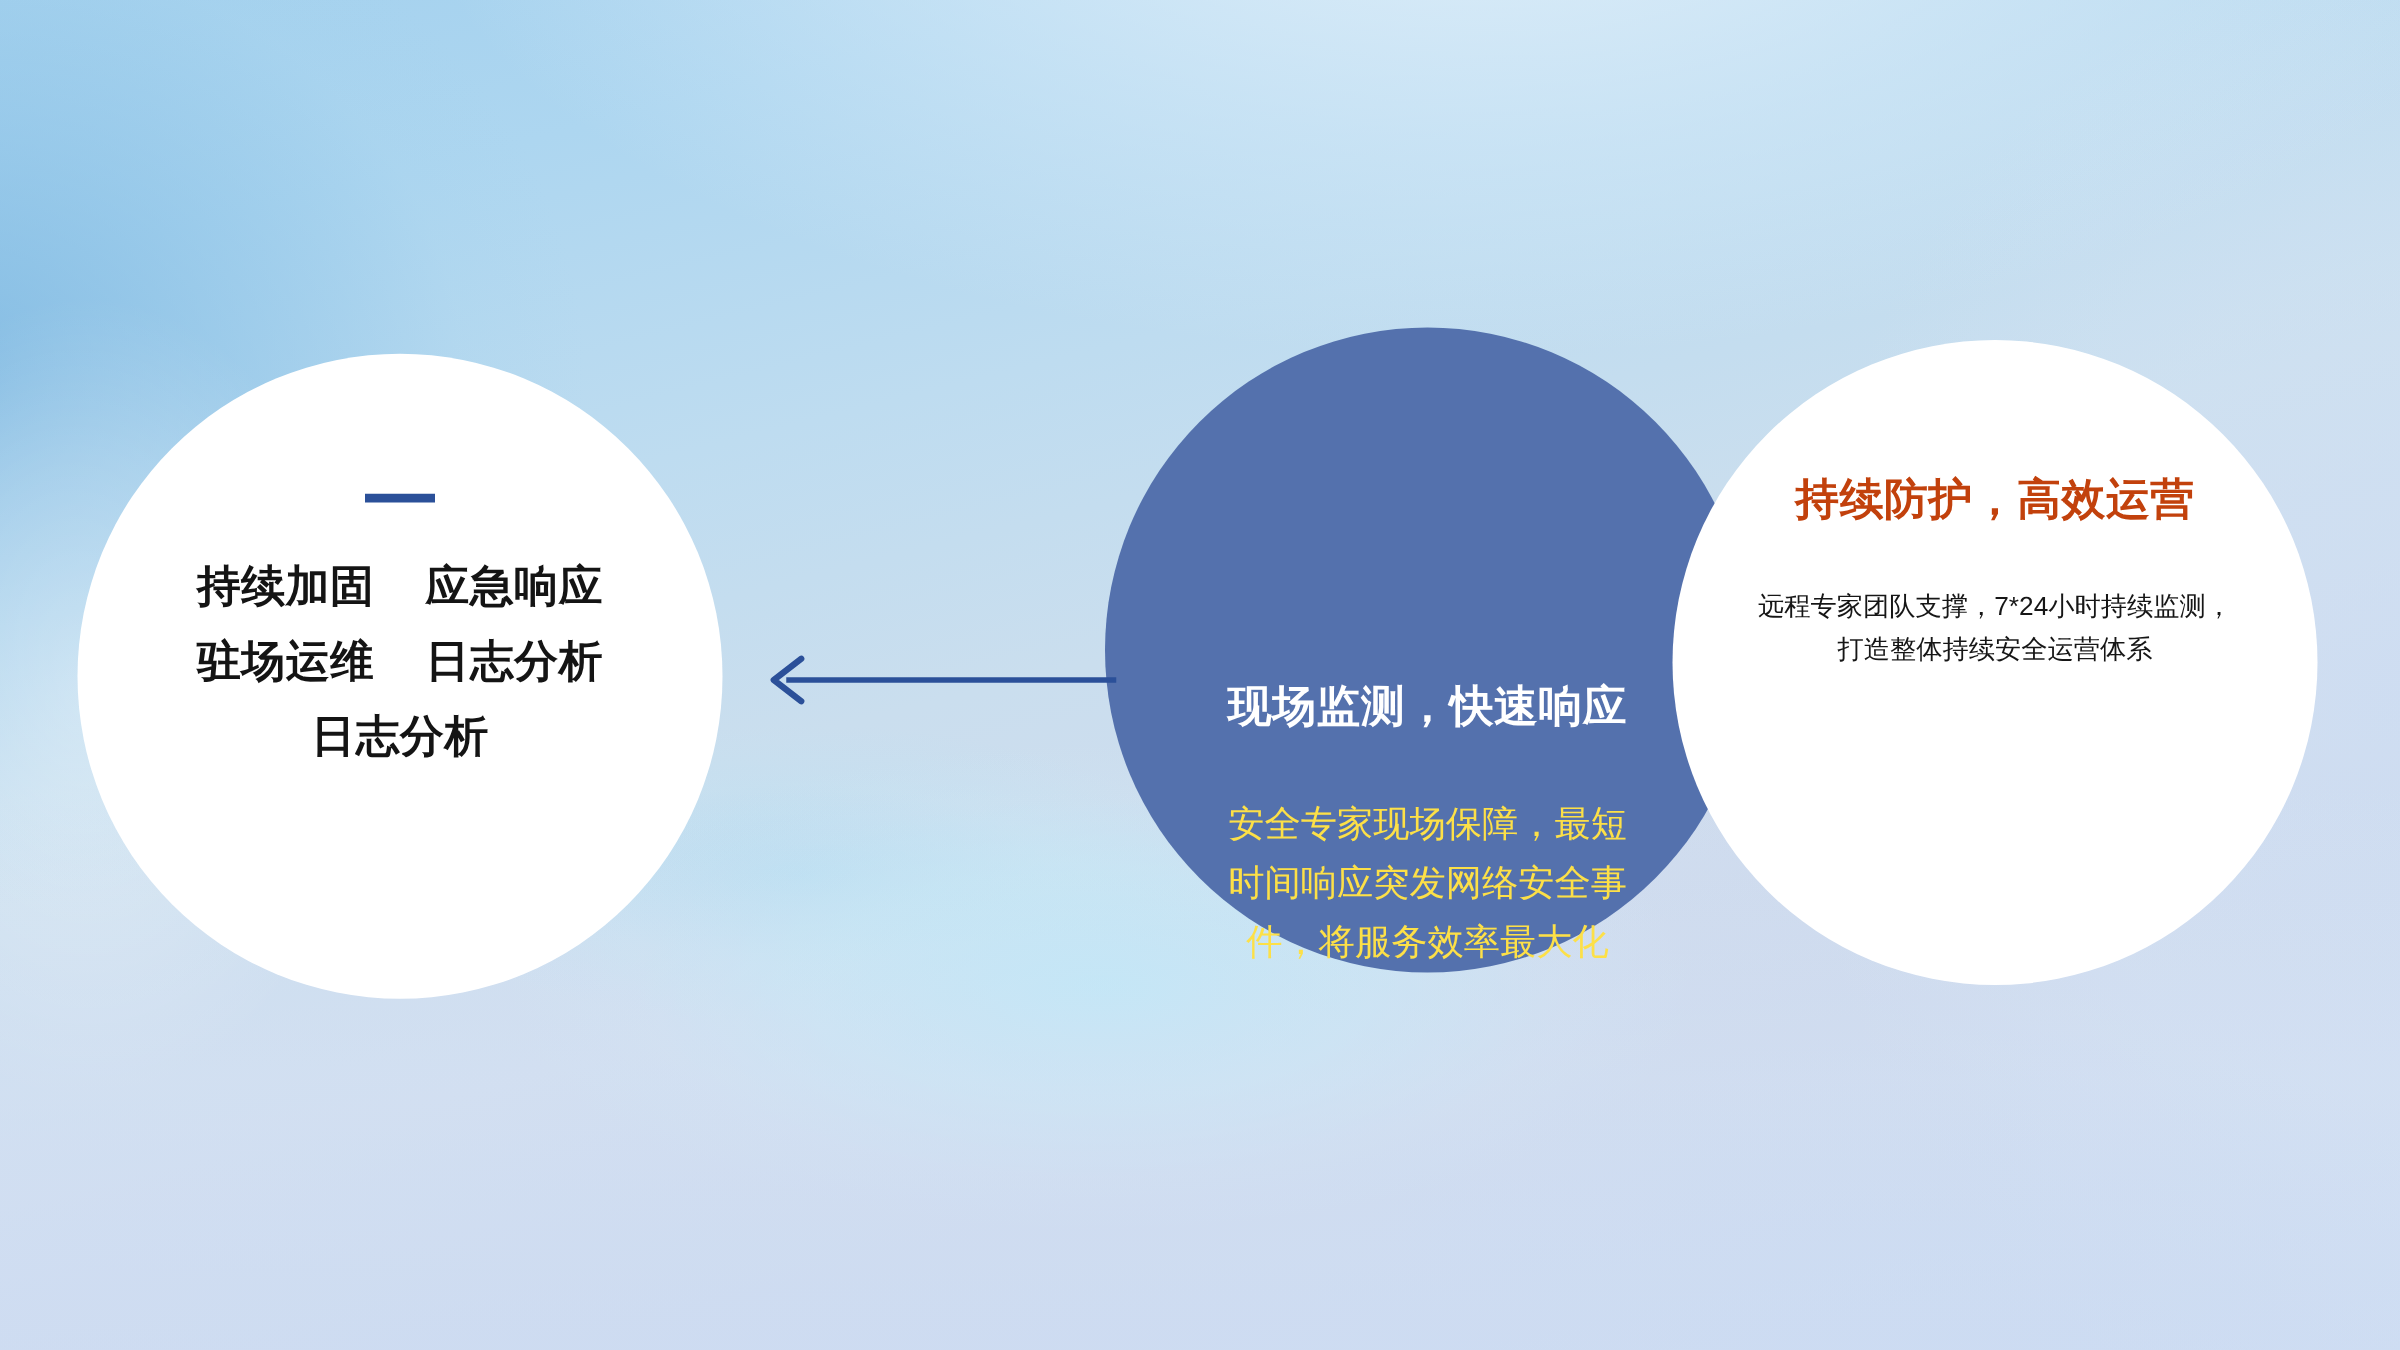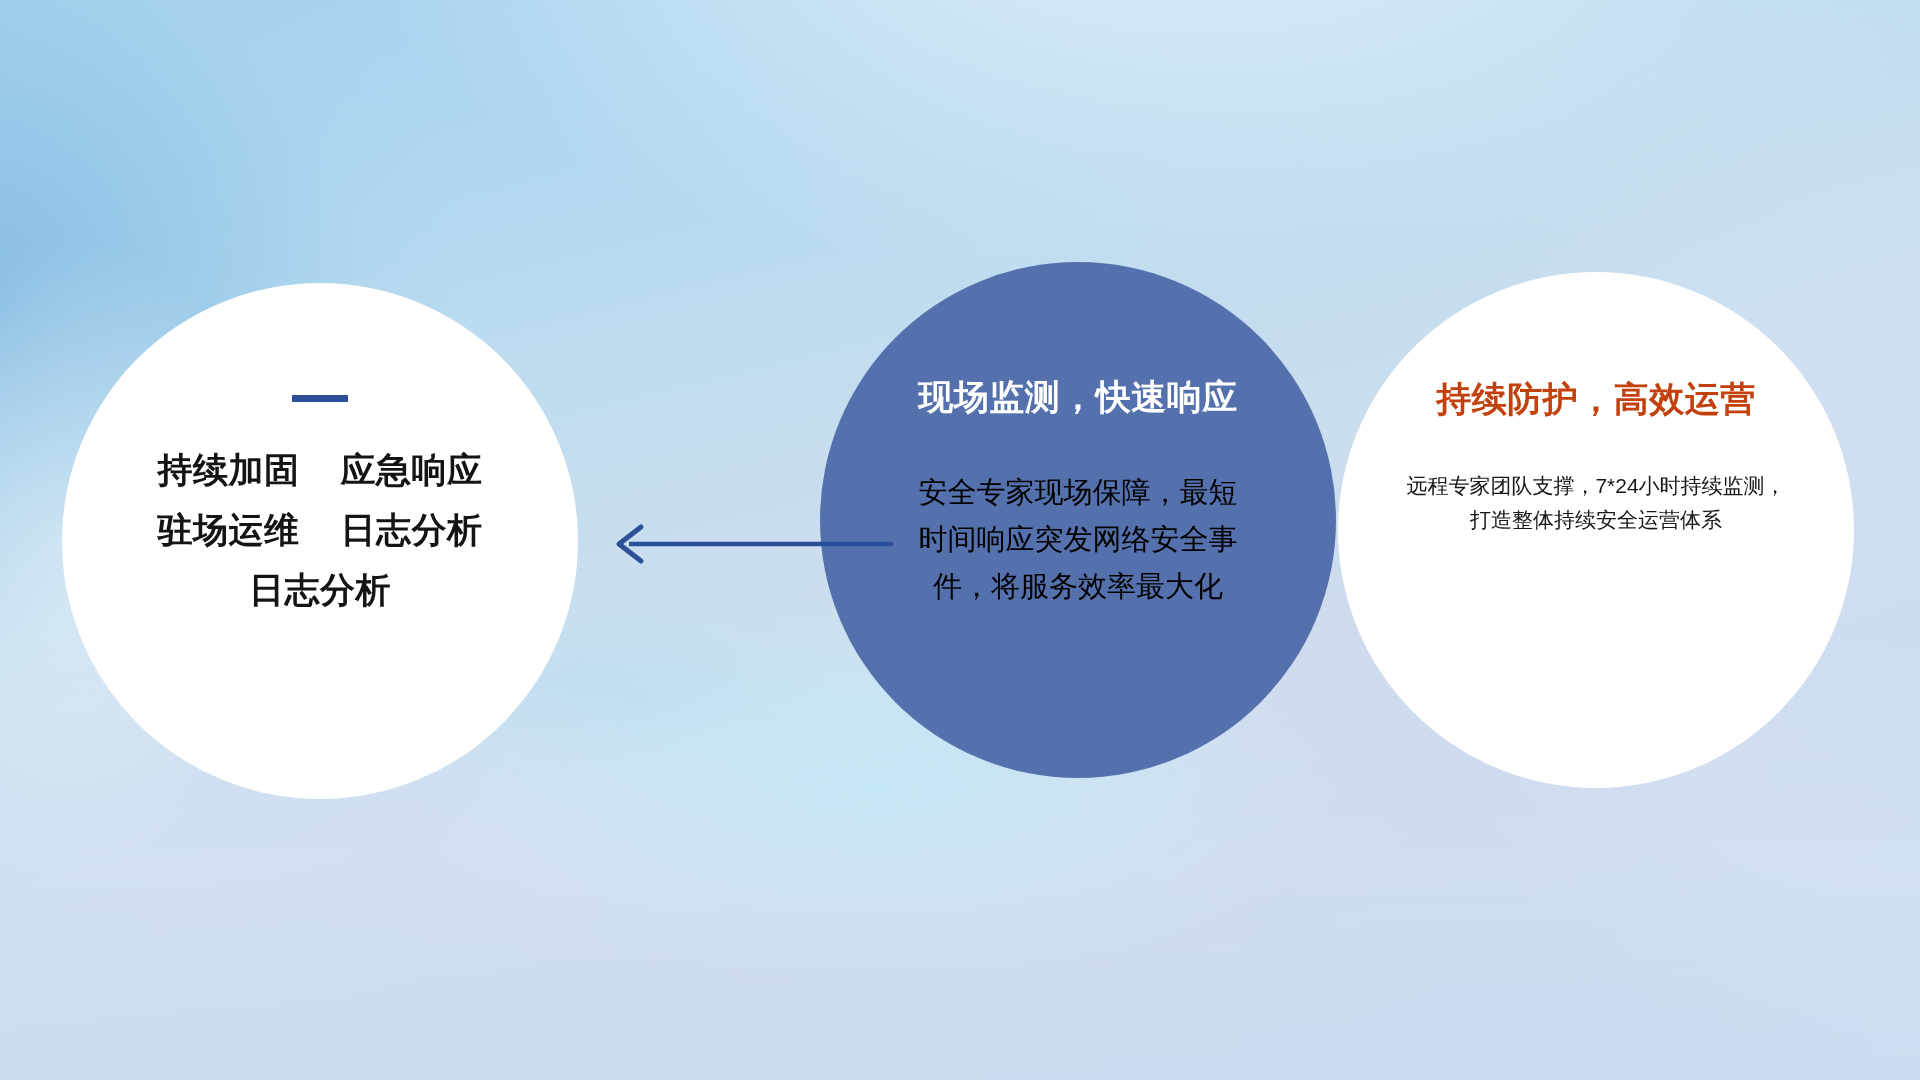--- a/index.html
+++ b/index.html
@@ -108,39 +108,39 @@
     text-align:center;
     color:#141414;
     font-size:35px;
     font-weight:bold;
     line-height:1.72;
     letter-spacing:0.5px;
   }
   #circle-left .svc-row { white-space:pre; }
 
   #circle-mid {
-    left:820px; top:262px;
+    left:884px; top:262px;
     width:516px; height:516px;
     background:#5471ad;
-    justify-content:flex-start;
+    justify-content:flex-end;
     z-index:4;
   }
   #circle-mid .card-title {
     margin-top:112px;
     color:#ffffff;
     font-size:35px;
     font-weight:bold;
     letter-spacing:0.5px;
     white-space:nowrap;
   }
   #circle-mid .card-body {
     margin-top:48px;
     width:322px;
     text-align:center;
-    color:#000000;
+    color:#fde047;
     font-size:29px;
     line-height:1.62;
     font-weight:400;
   }
 
   #circle-right {
     left:1338px; top:272px;
     width:516px; height:516px;
     background:#ffffff;
     justify-content:flex-start;

